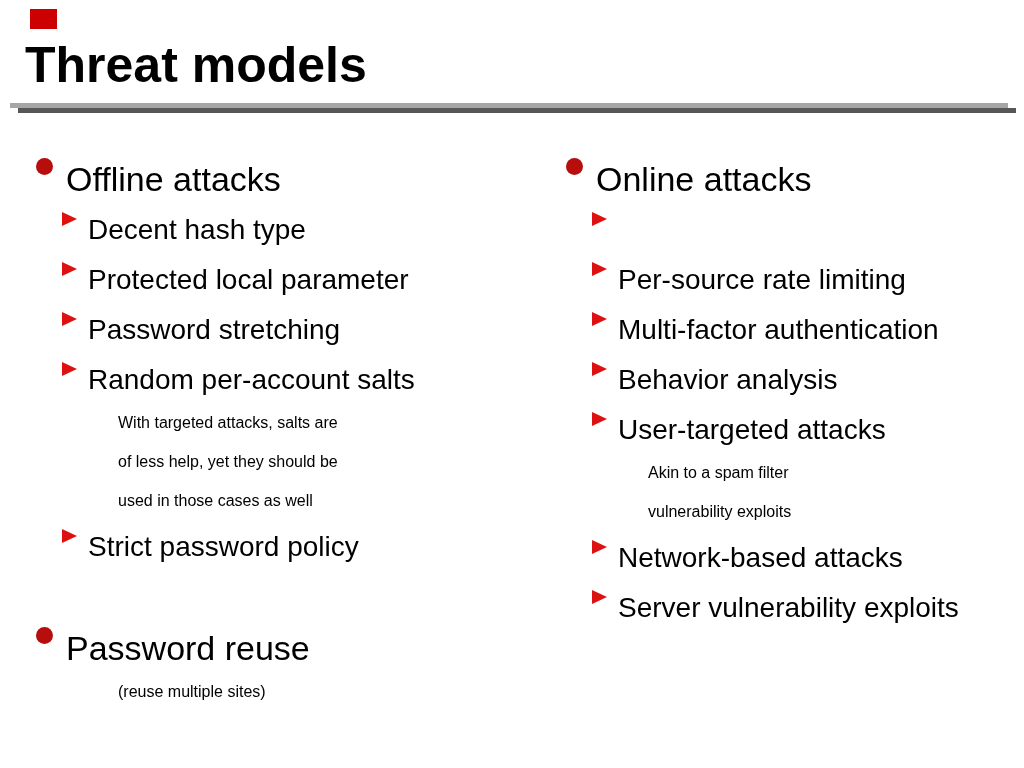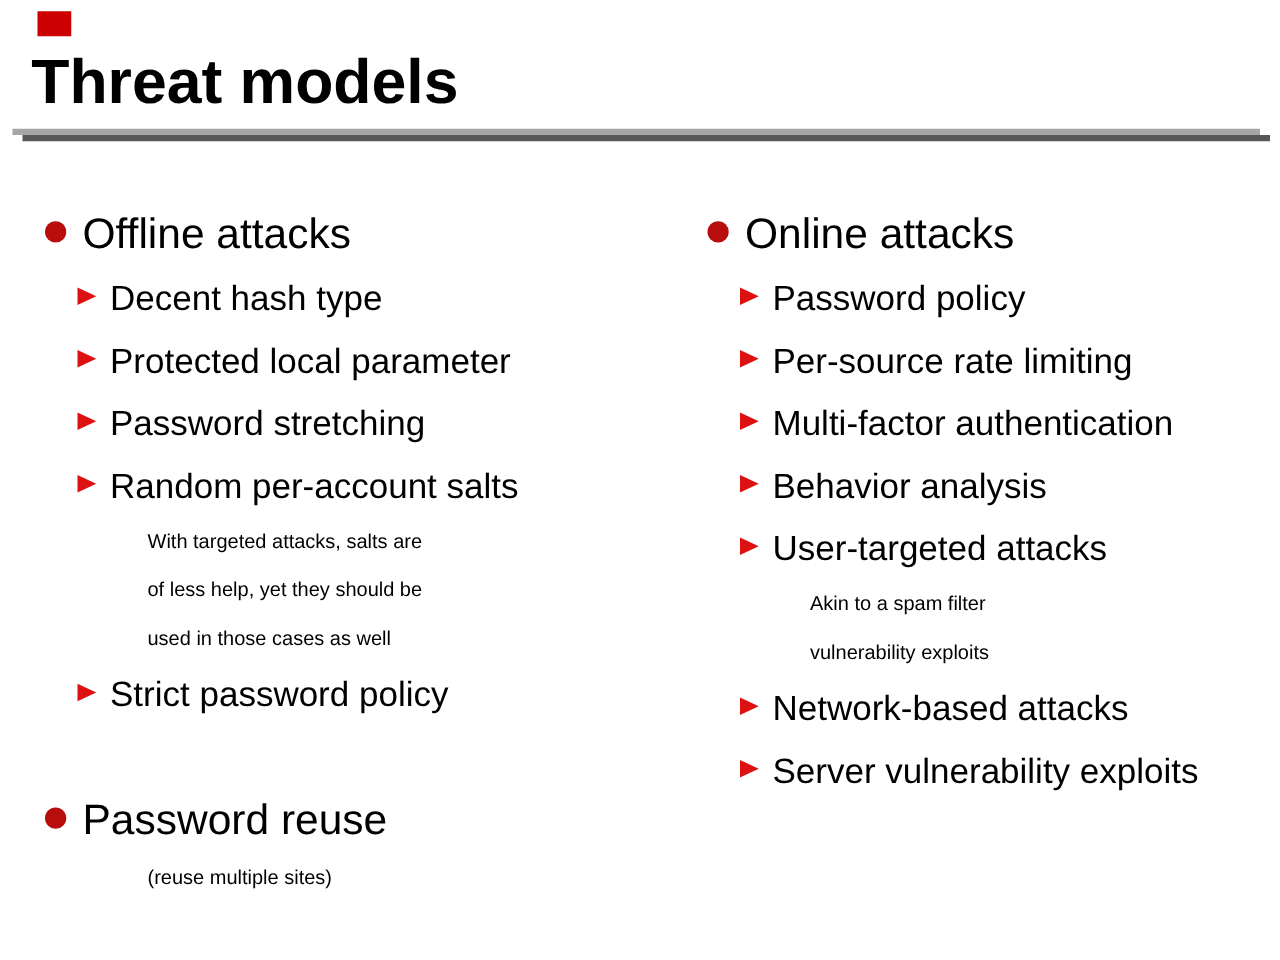--- a/index.html
+++ b/index.html
@@ -53,21 +53,21 @@
   }
   .col {
     position: absolute;
     top: 160px;
   }
   .col-left  { left: 30px;  width: 500px; }
   .col-right { left: 560px; width: 475px; }
   .sec + .sec { margin-top: 48px; }
   .line {
     display: flex;
-    align-items: center;
+    align-items: flex-start;
   }
   .l1 { height: 54px; font-size: 34px; }
   .l2 { height: 50px; font-size: 28px; padding-left: 32px; }
   .l3 { height: 39px; font-size: 16px; padding-left: 88px; }
   .disc {
     flex: none;
     width: 17px;
     height: 17px;
     border-radius: 50%;
     background: var(--disc, #b80d0d);
@@ -145,21 +145,20 @@
       </div>
     </div>
   <div class="col col-right">
       <div class="sec">
         <div class="line l1">
           <span class="disc"></span>
           <span class="txt">Online attacks</span>
         </div>
         <div class="line l2">
           <span class="tri"></span>
-          <span class="txt">Password policy</span>
         </div>
         <div class="line l2">
           <span class="tri"></span>
           <span class="txt">Per-source rate limiting</span>
         </div>
         <div class="line l2">
           <span class="tri"></span>
           <span class="txt">Multi-factor authentication</span>
         </div>
         <div class="line l2">

